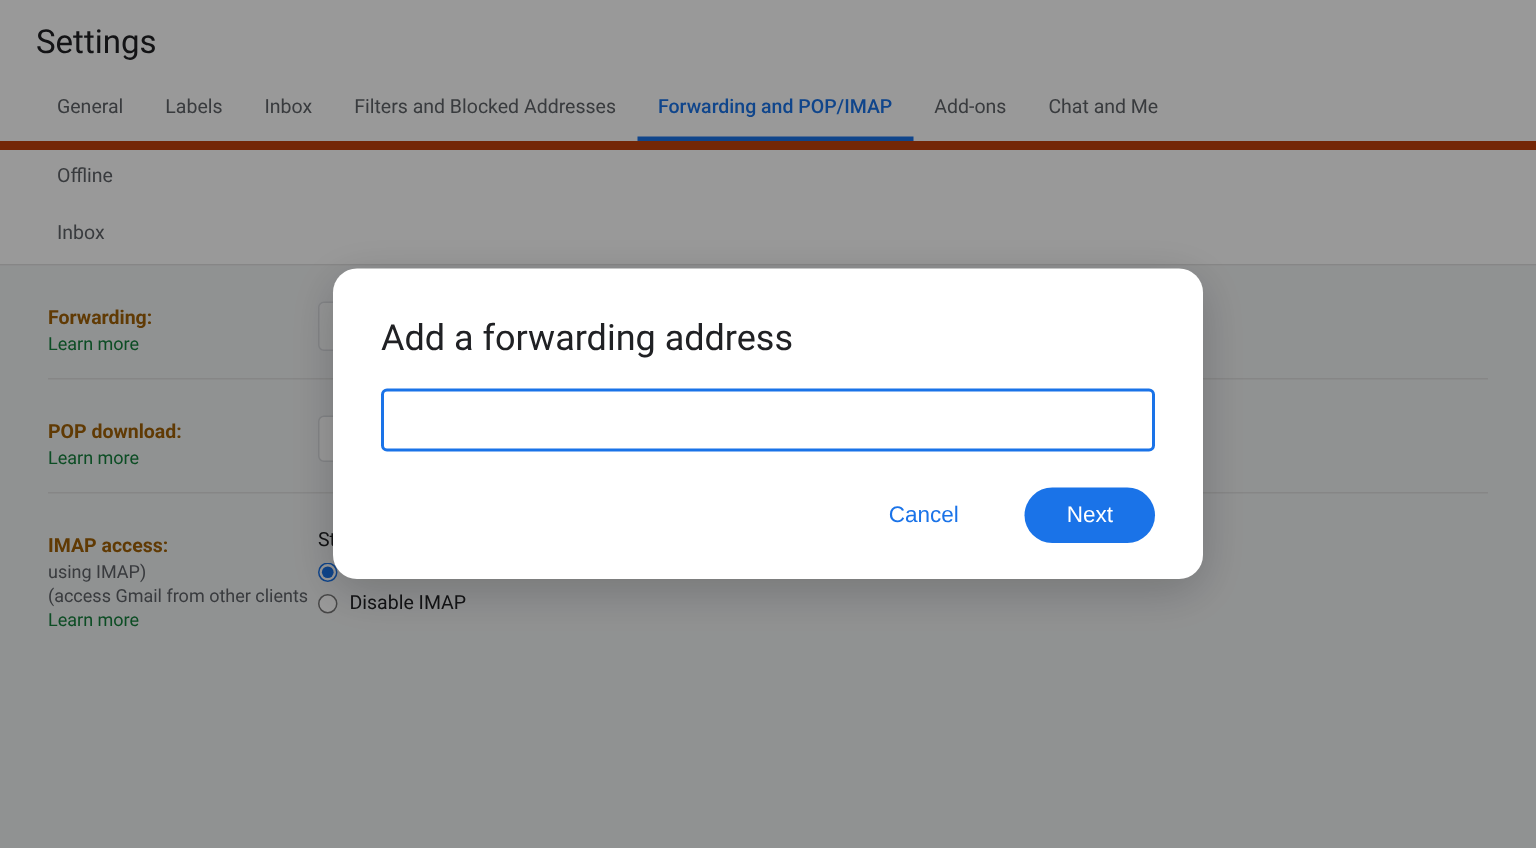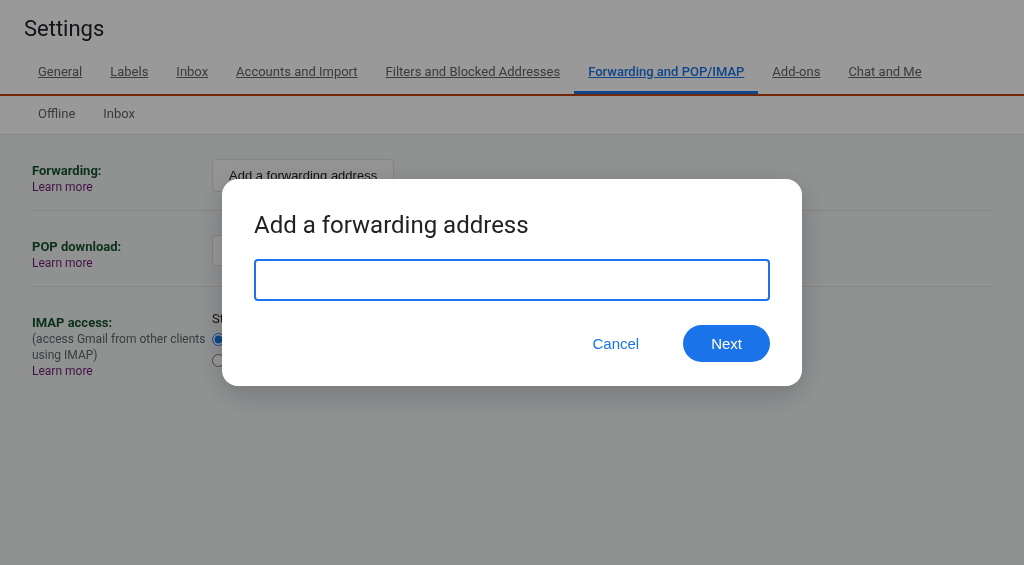--- a/index.html
+++ b/index.html
@@ -7,21 +7,21 @@
       font-family: 'Google Sans', Roboto, Arial, sans-serif;
       font-size: 14px;
       background: #f1f3f4;
       color: #202124;
       min-height: 565px;
       overflow: hidden;
     }
     .settings-header {
       background: #fff;
       padding: 16px 24px 0;
-      border-bottom: 2px solid #c2410c;
+      border-bottom: 6px solid #c2410c;
     }
     .settings-title {
       font-size: 22px;
       font-weight: 400;
       color: #202124;
       margin-bottom: 12px;
     }
     .tabs-row {
       display: flex;
       align-items: flex-end;
@@ -29,33 +29,33 @@
       flex-wrap: wrap;
     }
     .tab {
       padding: 10px 14px;
       font-size: 13px;
       color: #5f6368;
       cursor: pointer;
       border-bottom: 3px solid transparent;
       white-space: nowrap;
       line-height: 1.4;
-      text-decoration: underline;
     }
     .tab.active {
       color: #1a73e8;
       border-bottom: 3px solid #1a73e8;
       font-weight: 500;
     }
     .tabs-row2 {
       display: flex;
       gap: 0;
       padding: 0 24px;
       background: #fff;
       border-bottom: 1px solid #e0e0e0;
+      flex-direction: column;
     }
     .tab2 {
       padding: 10px 14px;
       font-size: 13px;
       color: #5f6368;
       cursor: pointer;
       border-bottom: 3px solid transparent;
     }
     .settings-body {
       padding: 24px 32px;
@@ -64,27 +64,27 @@
     .setting-section {
       display: flex;
       align-items: flex-start;
       margin-bottom: 24px;
       padding-bottom: 16px;
       border-bottom: 1px solid #e0e0e0;
     }
     .setting-label {
       font-size: 13px;
       font-weight: 700;
-      color: #14532d;
+      color: #a16207;
       min-width: 180px;
       padding-top: 4px;
     }
     .setting-learn {
       font-size: 12px;
-      color: #701a75;
+      color: #15803d;
       cursor: pointer;
       display: block;
       margin-top: 2px;
     }
     .setting-content {
       flex: 1;
       display: flex;
       align-items: center;
     }
     .add-forwarding-btn {
@@ -199,21 +199,20 @@
   </style>
 </head>
 <body>
 
 <div class="settings-header">
   <div class="settings-title">Settings</div>
   <nav class="tabs-row">
     <div class="tab">General</div>
     <div class="tab">Labels</div>
     <div class="tab">Inbox</div>
-    <div class="tab">Accounts and Import</div>
     <div class="tab">Filters and Blocked Addresses</div>
     <div class="tab active">Forwarding and POP/IMAP</div>
     <div class="tab">Add-ons</div>
     <div class="tab">Chat and Me</div>
   </nav>
 </div>
 
 <div class="tabs-row2">
   <div class="tab2">Offline</div>
   <div class="tab2">Inbox</div>
@@ -239,22 +238,22 @@
     <div class="setting-content">
       <select class="dropdown-select">
         <option>e Inbox</option>
       </select>
     </div>
   </div>
 
   <div class="imap-section">
     <div style="min-width:180px;">
       <div class="setting-label">IMAP access:</div>
+      <div class="imap-desc">using IMAP)</div>
       <div class="imap-desc">(access Gmail from other clients</div>
-      <div class="imap-desc">using IMAP)</div>
       <a class="setting-learn">Learn more</a>
     </div>
     <div>
       <div class="status-text">
         <span>Status: </span><span class="imap-enabled">IMAP is enabled</span>
       </div>
       <div class="radio-group">
         <label class="radio-item">
           <input type="radio" name="imap" checked="" style="">
           <span>Enable IMAP</span>

